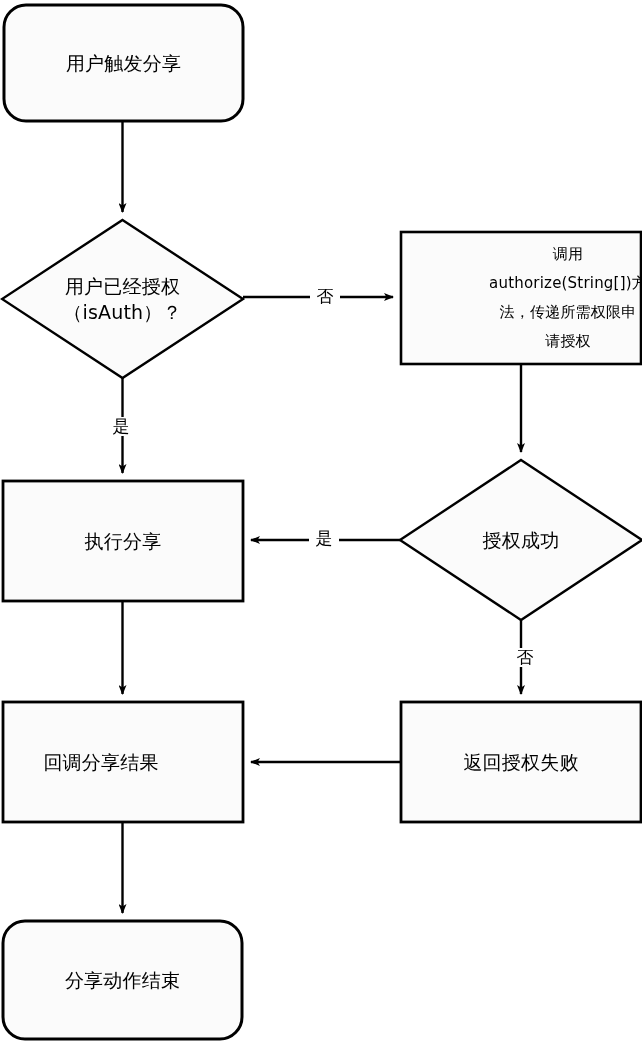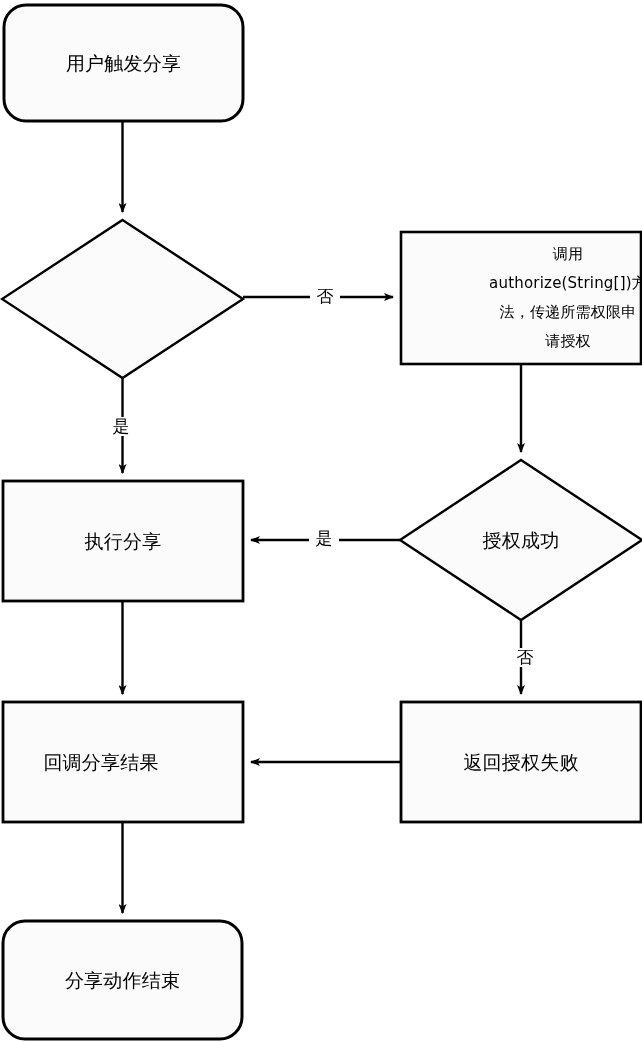--- a/index.html
+++ b/index.html
@@ -96,20 +96,22 @@
 
     <path d="M122.5,601 L122.5,694" fill="none" stroke="#000000" stroke-width="2.4" marker-end="url(#arrowhead)"></path>
 
     <path d="M401,762 L251,762" fill="none" stroke="#000000" stroke-width="2.4" marker-end="url(#arrowhead)"></path>
 
     <path d="M122.5,822 L122.5,913" fill="none" stroke="#000000" stroke-width="2.4" marker-end="url(#arrowhead)"></path>
   </svg>
 
   <div class="node-label" style="left:4px; top:5px; width:239px; height:116px;">用户触发分享</div>
 
+  <div class="node-label" style="left:22px; top:220px; width:201px; height:158px;">用户已经授权
+（isAuth）？</div>
 
   <div class="node-label" style="left:401px; top:232px; width:240px; height:132px; font-size:15px; line-height:29px;padding-left:47px;">调用
 authorize(String[])方
 法，传递所需权限申
 请授权</div>
 
   <div class="node-label" style="left:420px; top:460px; width:202px; height:160px;text-align:center;">授权成功</div>
 
   <div class="node-label" style="left:3px; top:481px; width:240px; height:120px;">执行分享</div>
 

